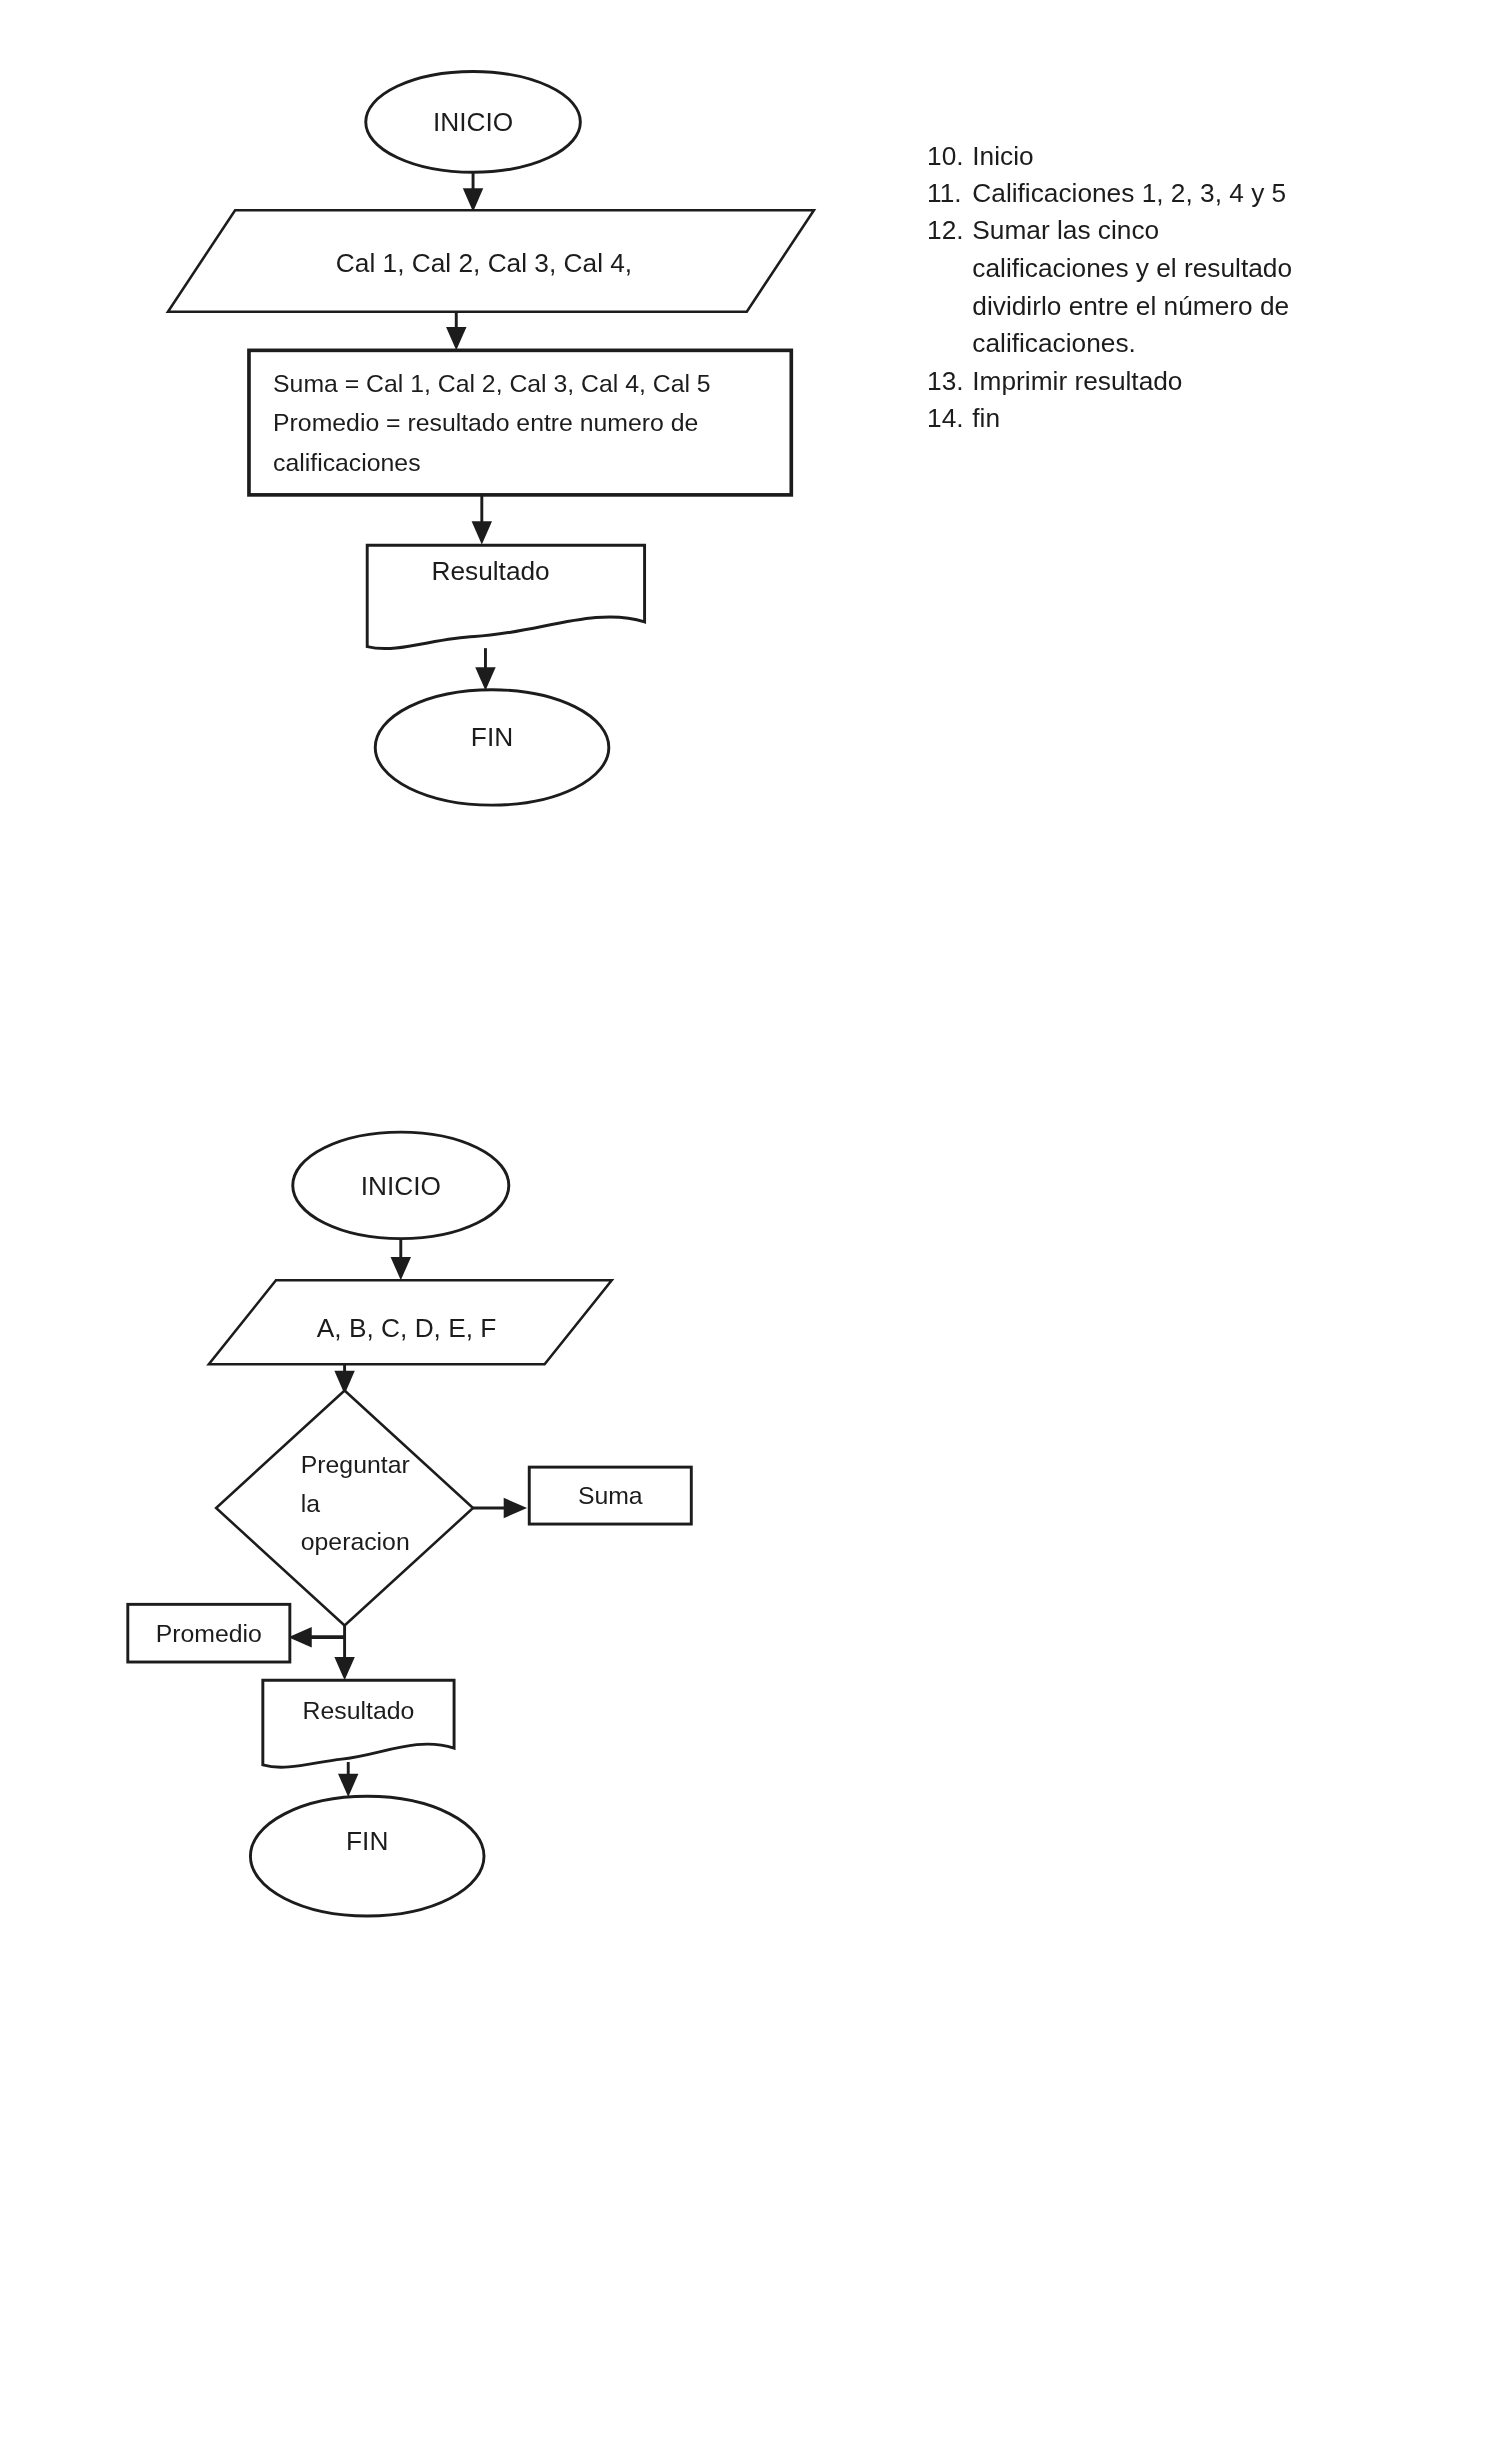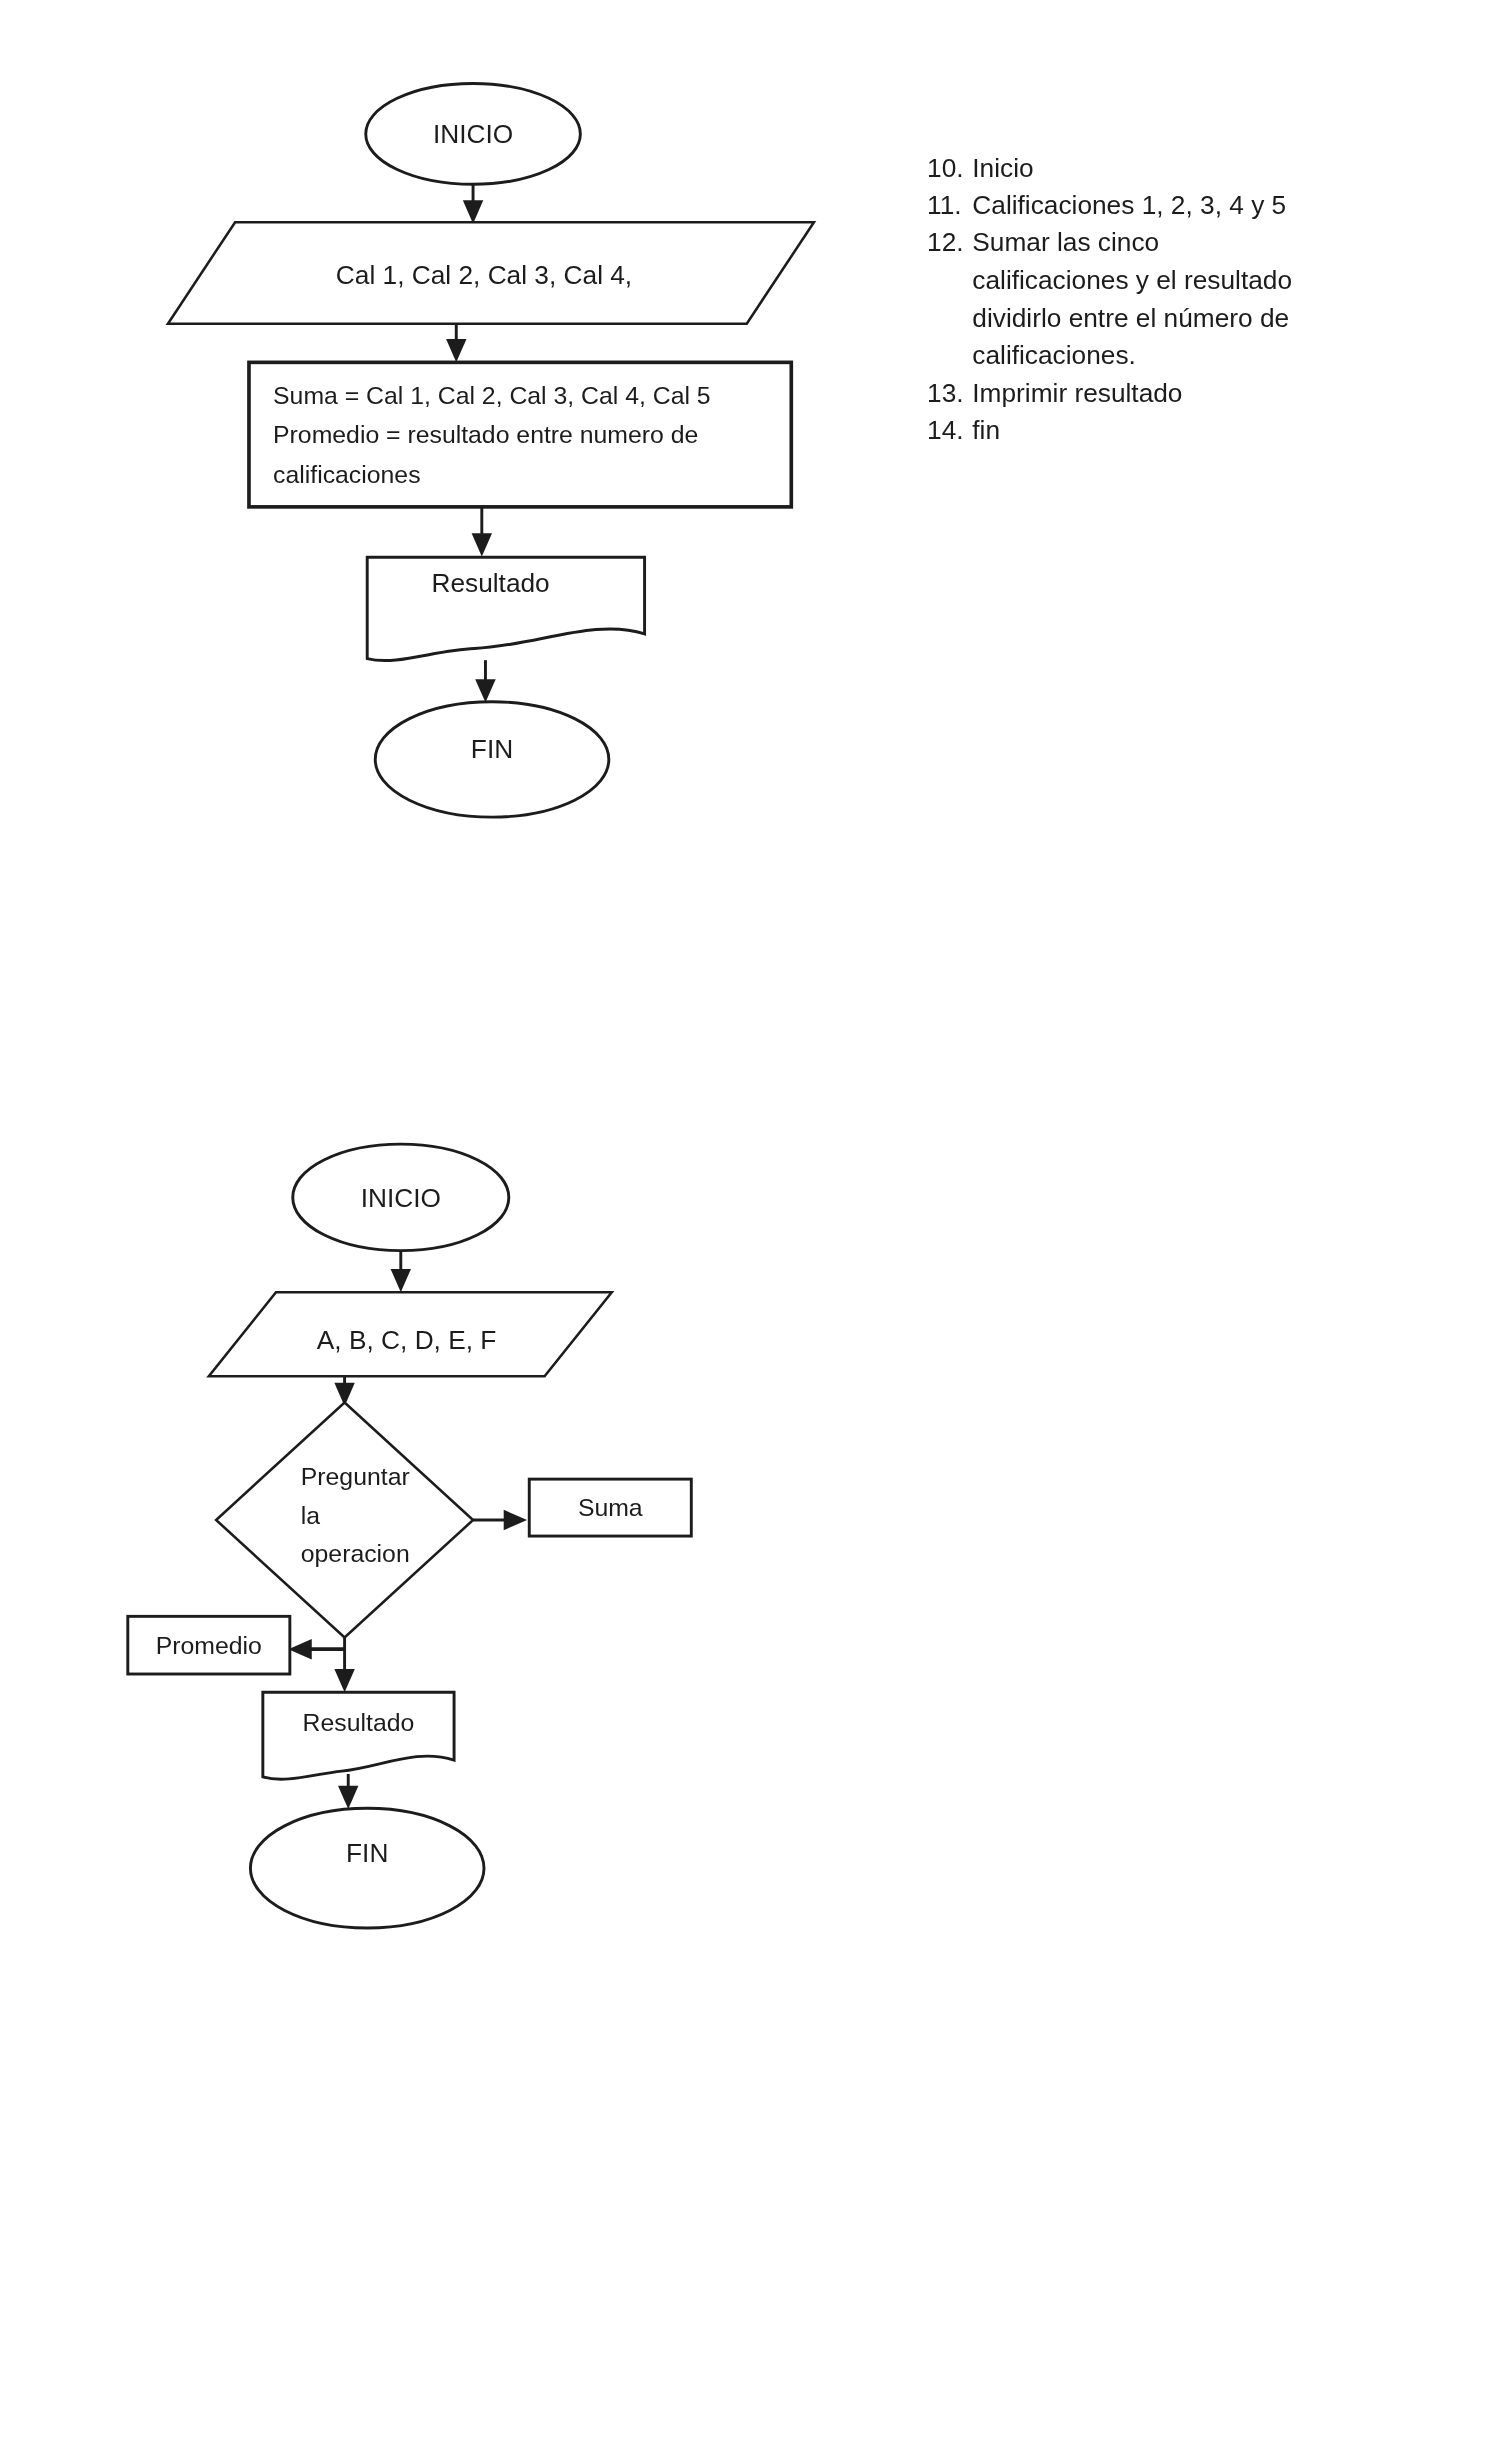--- a/index.html
+++ b/index.html
@@ -6,21 +6,20 @@
     margin: 0;
     padding: 0;
     background: #ffffff;
   }
   .page {
     position: relative;
     width: 1495px;
     height: 2044px;
     background: #ffffff;
     font-family: "Liberation Sans", "DejaVu Sans", sans-serif;
-    margin-top: 12px;
   }
   svg { display: block; }
   .shape {
     fill: #ffffff;
     stroke: #1c1c1c;
   }
   .conn {
     stroke: #1c1c1c;
     fill: none;
   }

